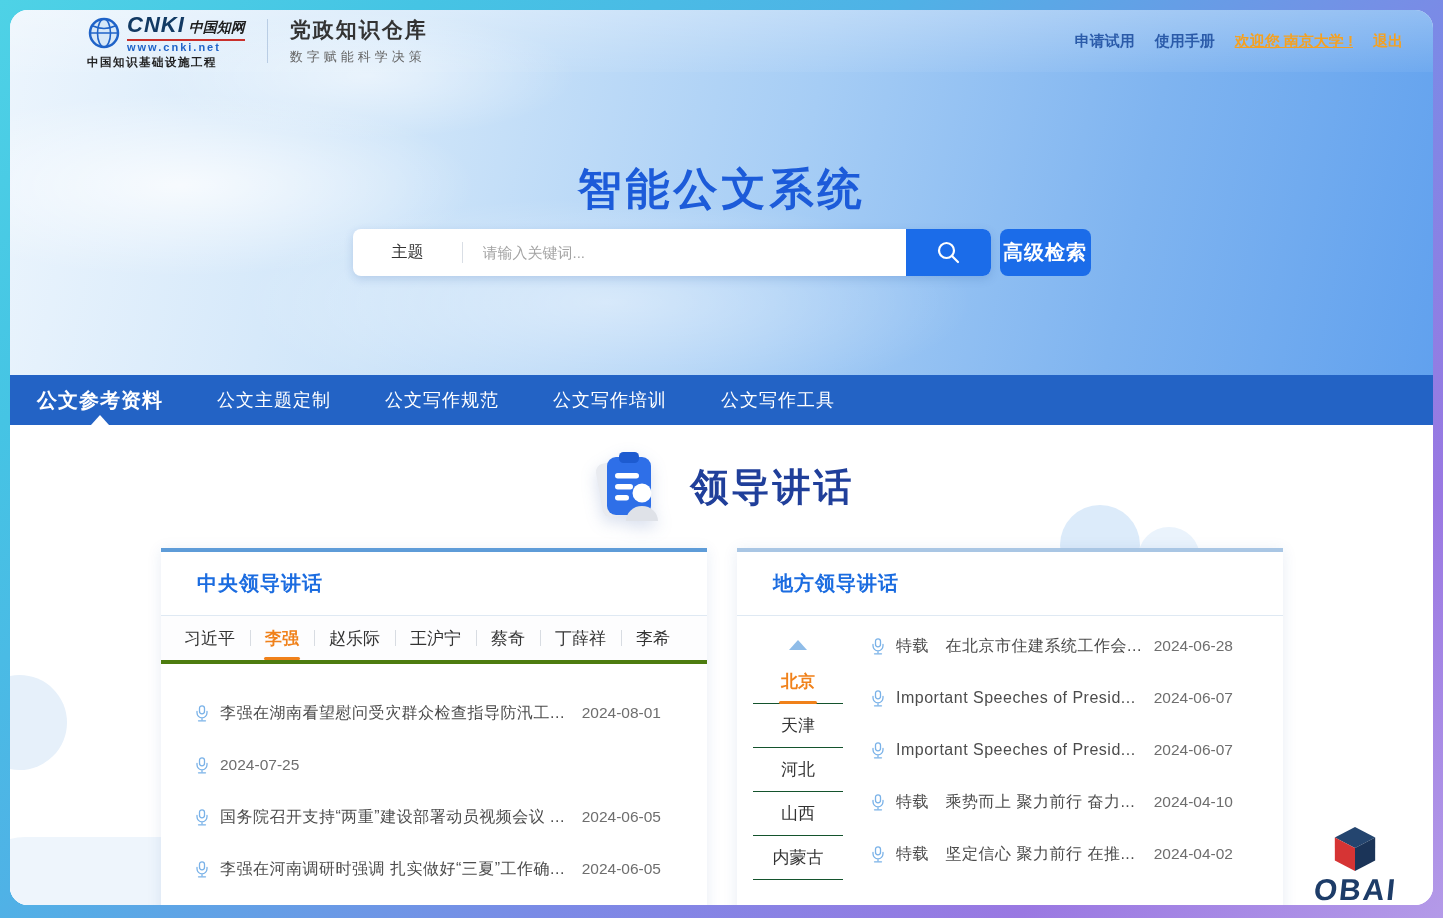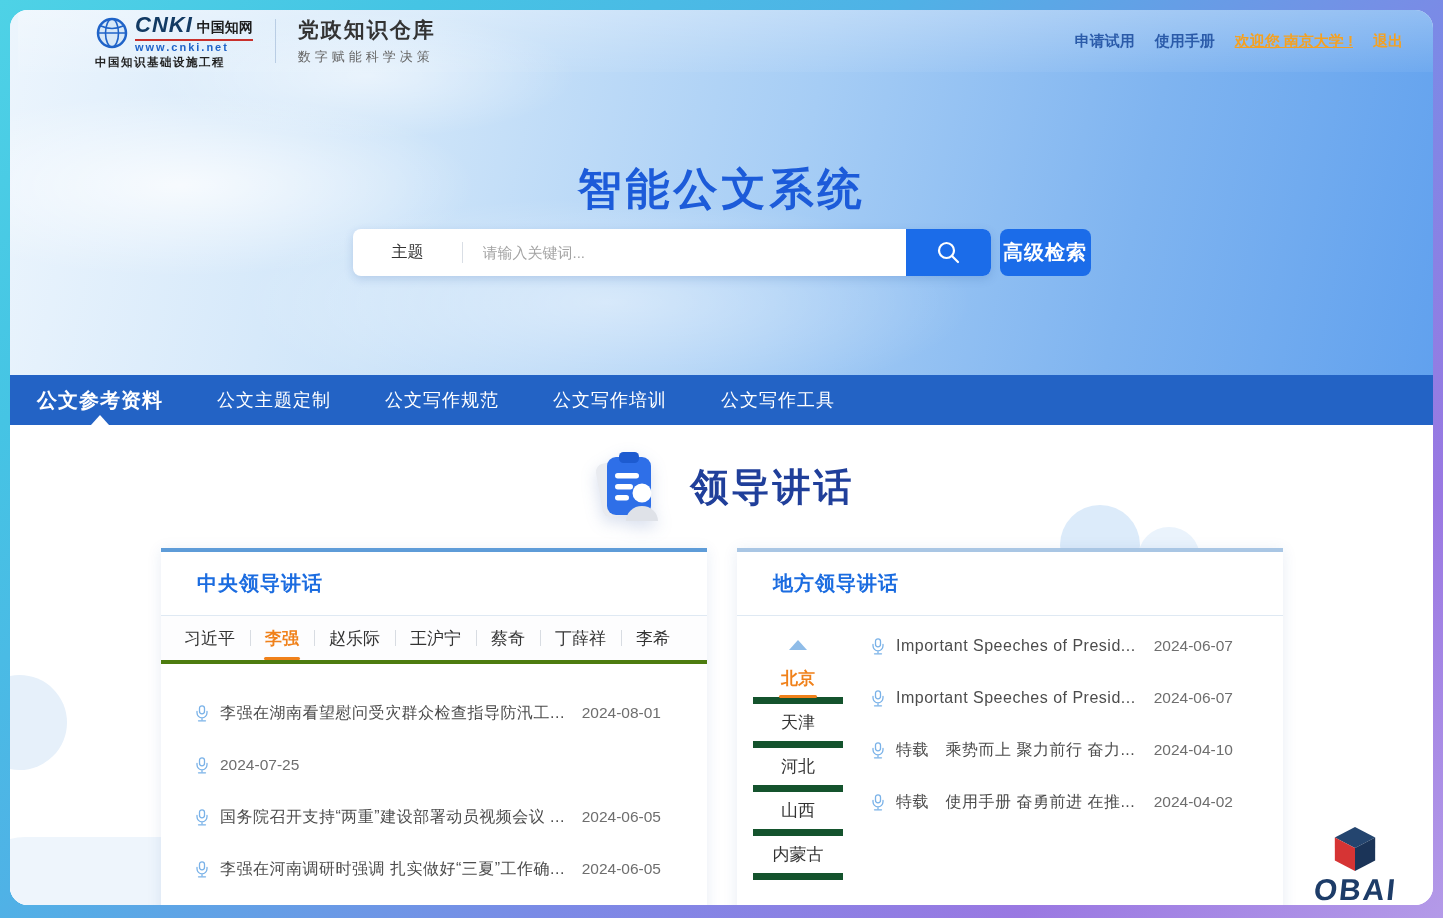--- a/index.html
+++ b/index.html
@@ -21,27 +21,26 @@
     background:
       radial-gradient(ellipse 420px 130px at 12% 48%, rgba(255,255,255,.75), transparent 70%),
       radial-gradient(ellipse 520px 150px at 42% 80%, rgba(255,255,255,.45), transparent 70%),
       radial-gradient(ellipse 300px 90px at 25% 18%, rgba(255,255,255,.5), transparent 70%),
       linear-gradient(102deg,#ecf5fd 0%,#cfe5f9 28%,#a6cdf5 55%,#7fb4f0 78%,#61a1ee 100%);
   }
   .header-bar {
     position:absolute; top:0; left:0; right:0; height:62px;
     display:flex; align-items:center; padding:0 30px 0 77px;
     background:linear-gradient(to bottom, rgba(255,255,255,.28), rgba(255,255,255,.05));
-    margin-left:8px;
   }
   .logo { display:flex; flex-direction:column; cursor:pointer; }
   .logo-row { display:flex; align-items:center; gap:6px; }
   .logo-brand-wrap { border-bottom:2px solid #c9302c; padding-bottom:1px; display:flex; align-items:baseline; gap:4px; }
   .logo-brand { font-size:22px; font-weight:900; font-style:italic; color:#123a63; letter-spacing:1px; }
-  .logo-brand-cn { font-size:14px; font-weight:bold; color:#1c1c1c; }
+  .logo-brand-cn { font-size:14px; font-weight:bold; color:#1c1c1c;font-style:italic; }
   .logo-url { font-size:11px; color:#1f63c8; letter-spacing:2px; font-weight:bold; }
   .logo-tagline { font-size:11.5px; color:#222; font-weight:bold; letter-spacing:1.5px; margin-top:2px; }
   .header-divider { width:1px; height:44px; background:#b9cde4; margin:0 22px; }
   .product-block { display:flex; flex-direction:column; gap:4px; }
   .product-title { font-size:21px; font-weight:bold; color:#333; letter-spacing:2px; }
   .product-subtitle { font-size:13px; color:#666; letter-spacing:4px; }
   .header-links { margin-left:auto; display:flex; align-items:center; gap:20px; font-size:15px; }
   .hlink { color:#2b5ba9; font-weight:bold; cursor:pointer; text-decoration:none; }
   .welcome { color:#f5a121; font-weight:bold;text-decoration:underline; }
   .logout { color:#f5a121; font-weight:bold; cursor:pointer; }
@@ -151,21 +150,21 @@
   .region-up {
     height:30px; display:flex; align-items:center; justify-content:center; cursor:pointer;
   }
   .region-up-tri {
     border-left:9px solid transparent; border-right:9px solid transparent;
     border-bottom:10px solid #8fbce8;
   }
   .region-list { list-style:none; }
   .region {
     height:44px; display:flex; align-items:center; justify-content:center;
-    font-size:17px; color:#333; border-bottom:7px solid #14532d;
+    font-size:17px; color:#333; border-bottom:1px solid #14532d;
     position:relative; cursor:pointer;
   }
   .region.active { color:#f0811a; font-weight:bold; }
   .region.active::after {
     content:""; position:absolute; bottom:-1px; left:50%; transform:translateX(-50%);
     width:38px; height:3px; background:#f0811a; border-radius:2px;
   }
   .local-list { flex:1; padding:4px 50px 0 28px; }
 
   .watermark {
@@ -351,20 +350,32 @@
         <ul class="speech-list local-list">
           <li class="speech-item">
             <span class="mic">
               <svg width="14" height="17" viewBox="0 0 14 17">
                   <rect x="4.5" y="0.8" width="5" height="8" rx="2.5" fill="none" stroke="#7ab2e8" stroke-width="1.3"></rect>
                   <path d="M2 6.5 v1.3 a5 5 0 0 0 10 0 v-1.3" fill="none" stroke="#7ab2e8" stroke-width="1.3" stroke-linecap="round"></path>
                   <line x1="7" y1="13.2" x2="7" y2="15.4" stroke="#7ab2e8" stroke-width="1.3"></line>
                   <line x1="3.5" y1="15.8" x2="10.5" y2="15.8" stroke="#7ab2e8" stroke-width="1.3" stroke-linecap="round"></line>
                 </svg>
             </span>
+            <span class="speech-title">特载　在北京市住建系统工作会...</span>
+            <span class="speech-date">2024-06-28</span>
+          </li>
+          <li class="speech-item">
+            <span class="mic">
+              <svg width="14" height="17" viewBox="0 0 14 17">
+                  <rect x="4.5" y="0.8" width="5" height="8" rx="2.5" fill="none" stroke="#7ab2e8" stroke-width="1.3"></rect>
+                  <path d="M2 6.5 v1.3 a5 5 0 0 0 10 0 v-1.3" fill="none" stroke="#7ab2e8" stroke-width="1.3" stroke-linecap="round"></path>
+                  <line x1="7" y1="13.2" x2="7" y2="15.4" stroke="#7ab2e8" stroke-width="1.3"></line>
+                  <line x1="3.5" y1="15.8" x2="10.5" y2="15.8" stroke="#7ab2e8" stroke-width="1.3" stroke-linecap="round"></line>
+                </svg>
+            </span>
             <span class="speech-title">Important Speeches of Presid...</span>
             <span class="speech-date">2024-06-07</span>
           </li>
           <li class="speech-item">
             <span class="mic">
               <svg width="14" height="17" viewBox="0 0 14 17">
                   <rect x="4.5" y="0.8" width="5" height="8" rx="2.5" fill="none" stroke="#7ab2e8" stroke-width="1.3"></rect>
                   <path d="M2 6.5 v1.3 a5 5 0 0 0 10 0 v-1.3" fill="none" stroke="#7ab2e8" stroke-width="1.3" stroke-linecap="round"></path>
                   <line x1="7" y1="13.2" x2="7" y2="15.4" stroke="#7ab2e8" stroke-width="1.3"></line>
                   <line x1="3.5" y1="15.8" x2="10.5" y2="15.8" stroke="#7ab2e8" stroke-width="1.3" stroke-linecap="round"></line>
@@ -387,21 +398,21 @@
           </li>
           <li class="speech-item">
             <span class="mic">
               <svg width="14" height="17" viewBox="0 0 14 17">
                   <rect x="4.5" y="0.8" width="5" height="8" rx="2.5" fill="none" stroke="#7ab2e8" stroke-width="1.3"></rect>
                   <path d="M2 6.5 v1.3 a5 5 0 0 0 10 0 v-1.3" fill="none" stroke="#7ab2e8" stroke-width="1.3" stroke-linecap="round"></path>
                   <line x1="7" y1="13.2" x2="7" y2="15.4" stroke="#7ab2e8" stroke-width="1.3"></line>
                   <line x1="3.5" y1="15.8" x2="10.5" y2="15.8" stroke="#7ab2e8" stroke-width="1.3" stroke-linecap="round"></line>
                 </svg>
             </span>
-            <span class="speech-title">特载　使用手册 奋勇前进 在推...</span>
+            <span class="speech-title">特载　坚定信心 聚力前行 在推...</span>
             <span class="speech-date">2024-04-02</span>
           </li>
         </ul>
       </div>
     </div>
 
     <div class="watermark">
       <svg width="46" height="48" viewBox="0 0 46 50">
         <polygon points="23,2 44,13 23,24 2,13" fill="#24456f"></polygon>
         <polygon points="2,13 23,24 23,48 2,37" fill="#d63434"></polygon>

